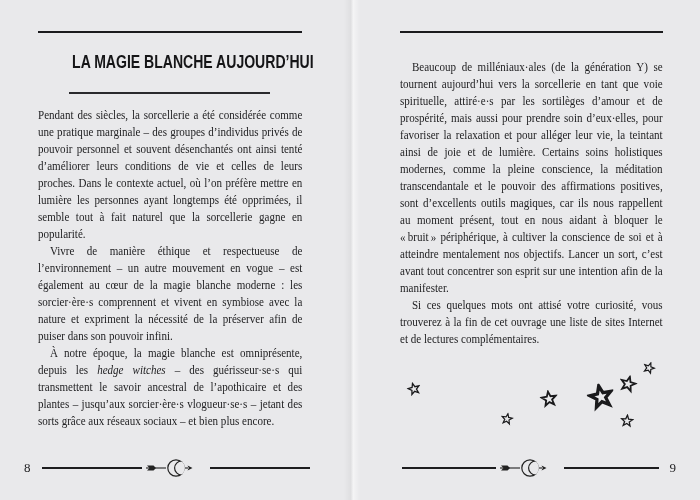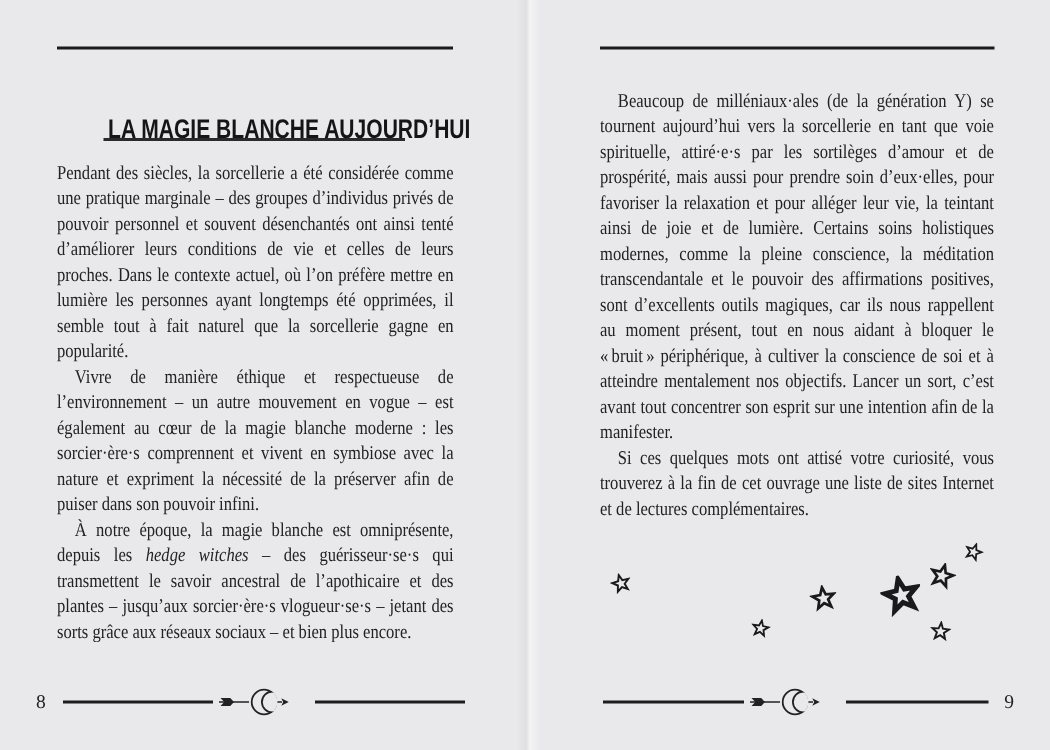--- a/index.html
+++ b/index.html
@@ -17,21 +17,21 @@
     position: absolute; top: 0; left: 344px; width: 16px; height: 500px;
     background: linear-gradient(90deg,
       rgba(0,0,0,0) 0%, rgba(0,0,0,0.045) 42%,
       rgba(255,255,255,0.5) 58%, rgba(0,0,0,0) 100%);
   }
 
   .rule-top { position: absolute; top: 31px; height: 2px; background: #1b1b1d; }
   #rule-left  { left: 38px;  width: 264px; }
   #rule-right { left: 400px; width: 263px; }
 
-  .title-wrap { position: absolute; left: 38px; top: 76px; width: 264px; text-align: left; }
+  .title-wrap { position: absolute; left: 38px; top: 52px; width: 264px; text-align: left; }
   .title-text {
     display: inline-block;
     font-family: "Liberation Sans", sans-serif;
     font-weight: bold;
     font-size: 18px;
     color: #151517;
     white-space: nowrap;
     transform: scaleX(0.78);
     transform-origin: 50% 50%;
   }

